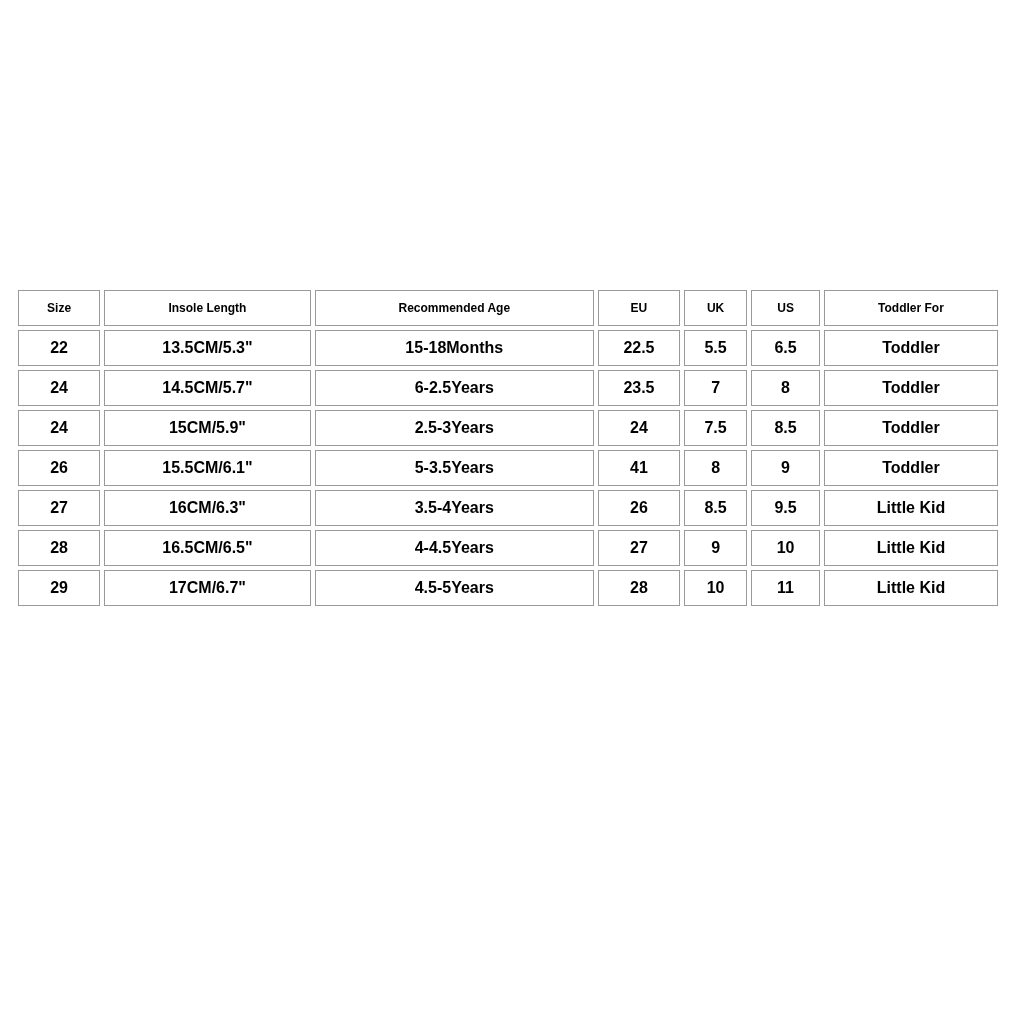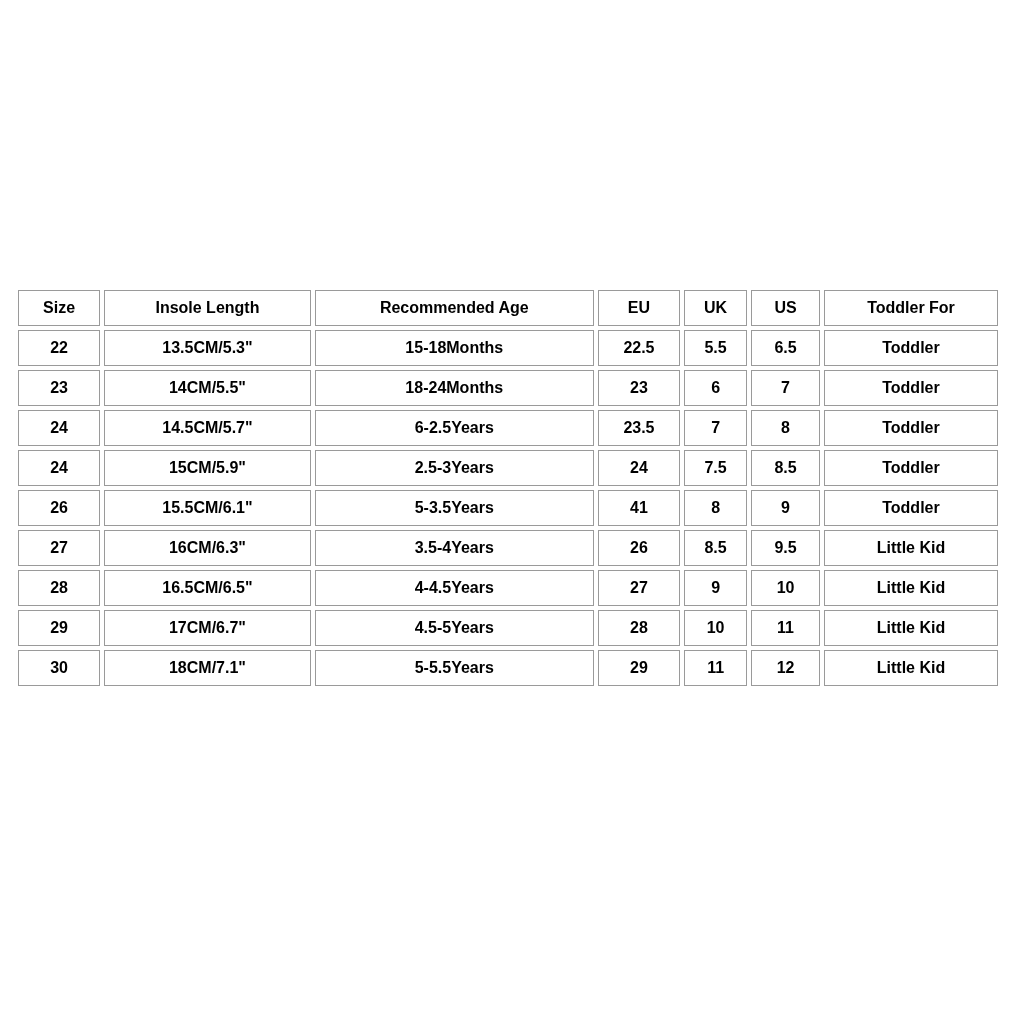--- a/index.html
+++ b/index.html
@@ -33,21 +33,21 @@
     text-align: center;
     vertical-align: middle;
     font-weight: bold;
     font-size: 16px;
     height: 34px;
     padding: 0 2px;
     overflow: hidden;
     white-space: nowrap;
   }
   table.size-chart th {
-    font-size: 16px;
+    font-size: 12px;
   }
   col.c-size   { width: 8.6%; }
   col.c-insole { width: 21.6%; }
   col.c-age    { width: 29.2%; }
   col.c-eu     { width: 8.6%; }
   col.c-uk     { width: 6.6%; }
   col.c-us     { width: 7.2%; }
   col.c-fit    { width: 18.2%; }
 </style>
 </head>
@@ -76,29 +76,20 @@
         </tr>
     </thead>
     <tbody>
         <tr>
           <td>22</td>
           <td>13.5CM/5.3"</td>
           <td>15-18Months</td>
           <td>22.5</td>
           <td>5.5</td>
           <td>6.5</td>
-          <td>Toddler</td>
-        </tr>
-        <tr>
-          <td>23</td>
-          <td>14CM/5.5"</td>
-          <td>18-24Months</td>
-          <td>23</td>
-          <td>6</td>
-          <td>7</td>
           <td>Toddler</td>
         </tr>
         <tr>
           <td>24</td>
           <td>14.5CM/5.7"</td>
           <td>6-2.5Years</td>
           <td>23.5</td>
           <td>7</td>
           <td>8</td>
           <td>Toddler</td>
@@ -141,24 +132,15 @@
         </tr>
         <tr>
           <td>29</td>
           <td>17CM/6.7"</td>
           <td>4.5-5Years</td>
           <td>28</td>
           <td>10</td>
           <td>11</td>
           <td>Little Kid</td>
         </tr>
-        <tr>
-          <td>30</td>
-          <td>18CM/7.1"</td>
-          <td>5-5.5Years</td>
-          <td>29</td>
-          <td>11</td>
-          <td>12</td>
-          <td>Little Kid</td>
-        </tr>
       </tbody>
   </table>
 </div>
 
 </body></html>

